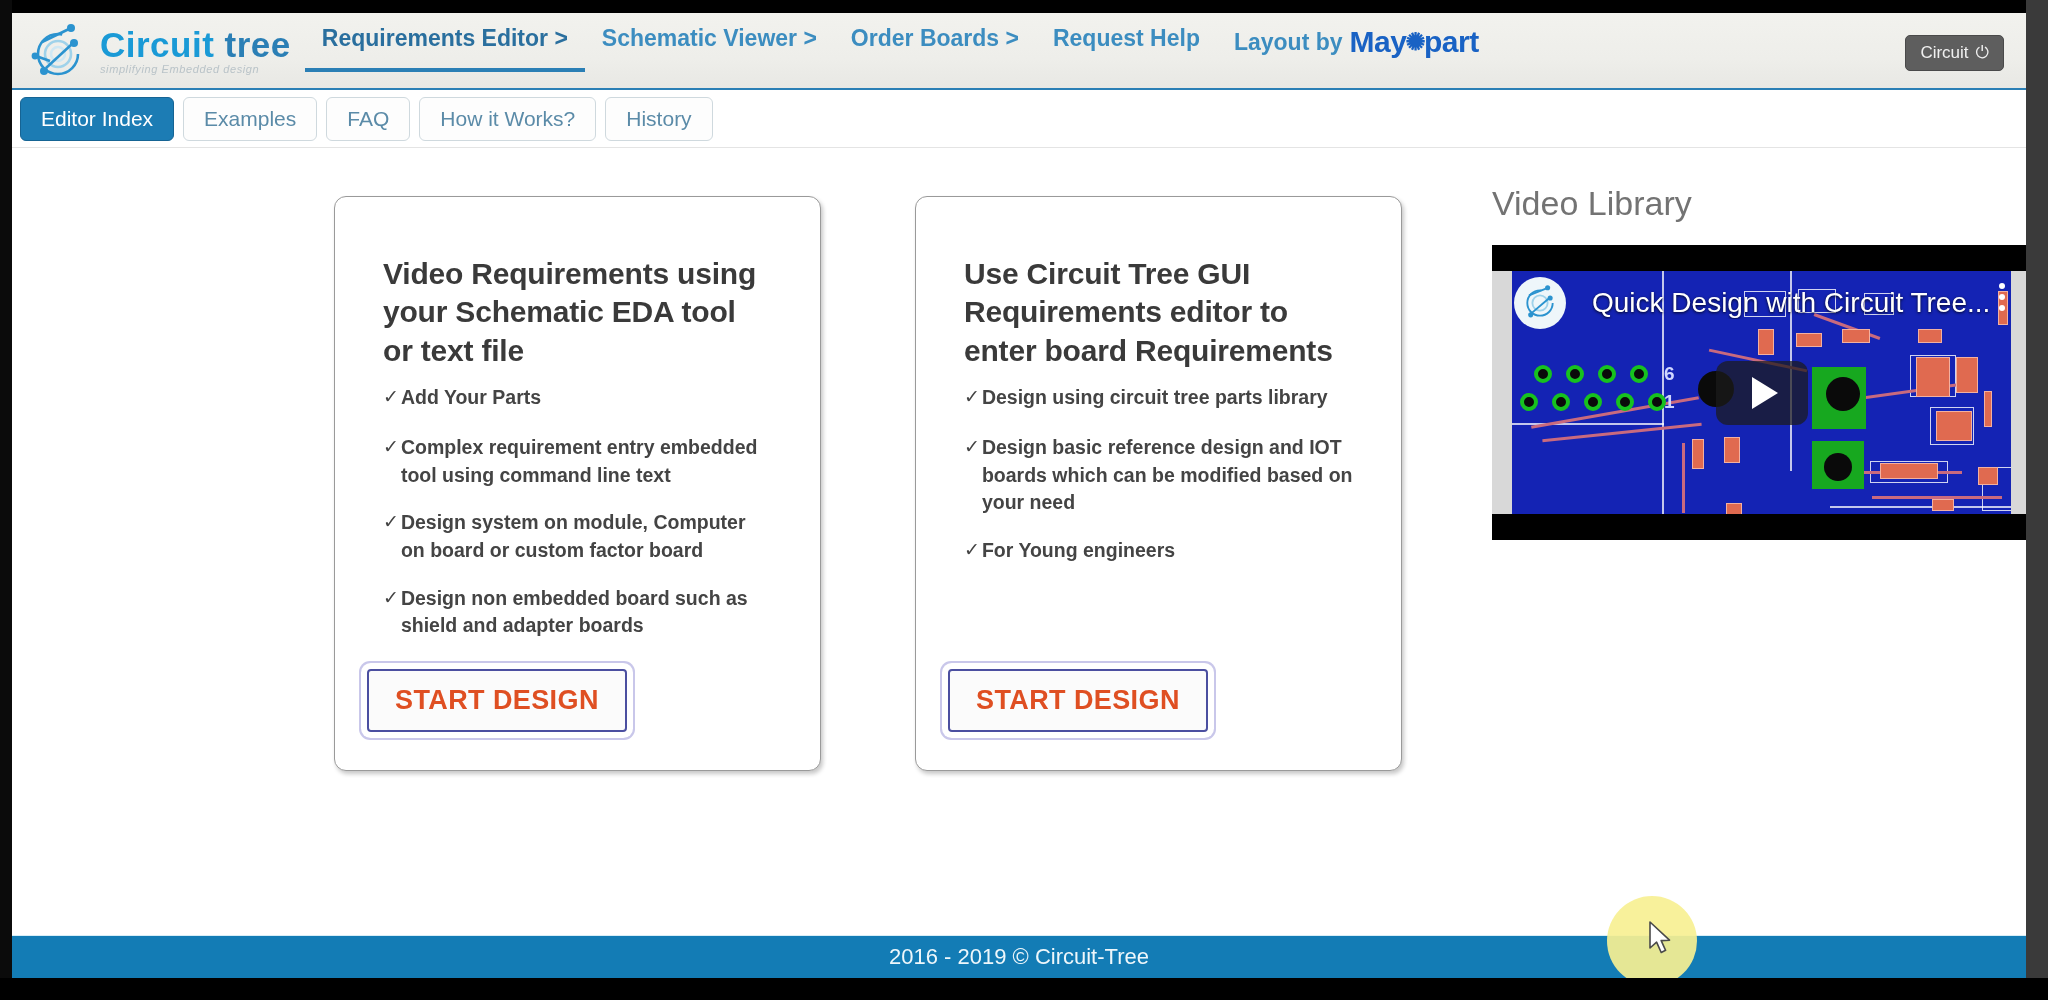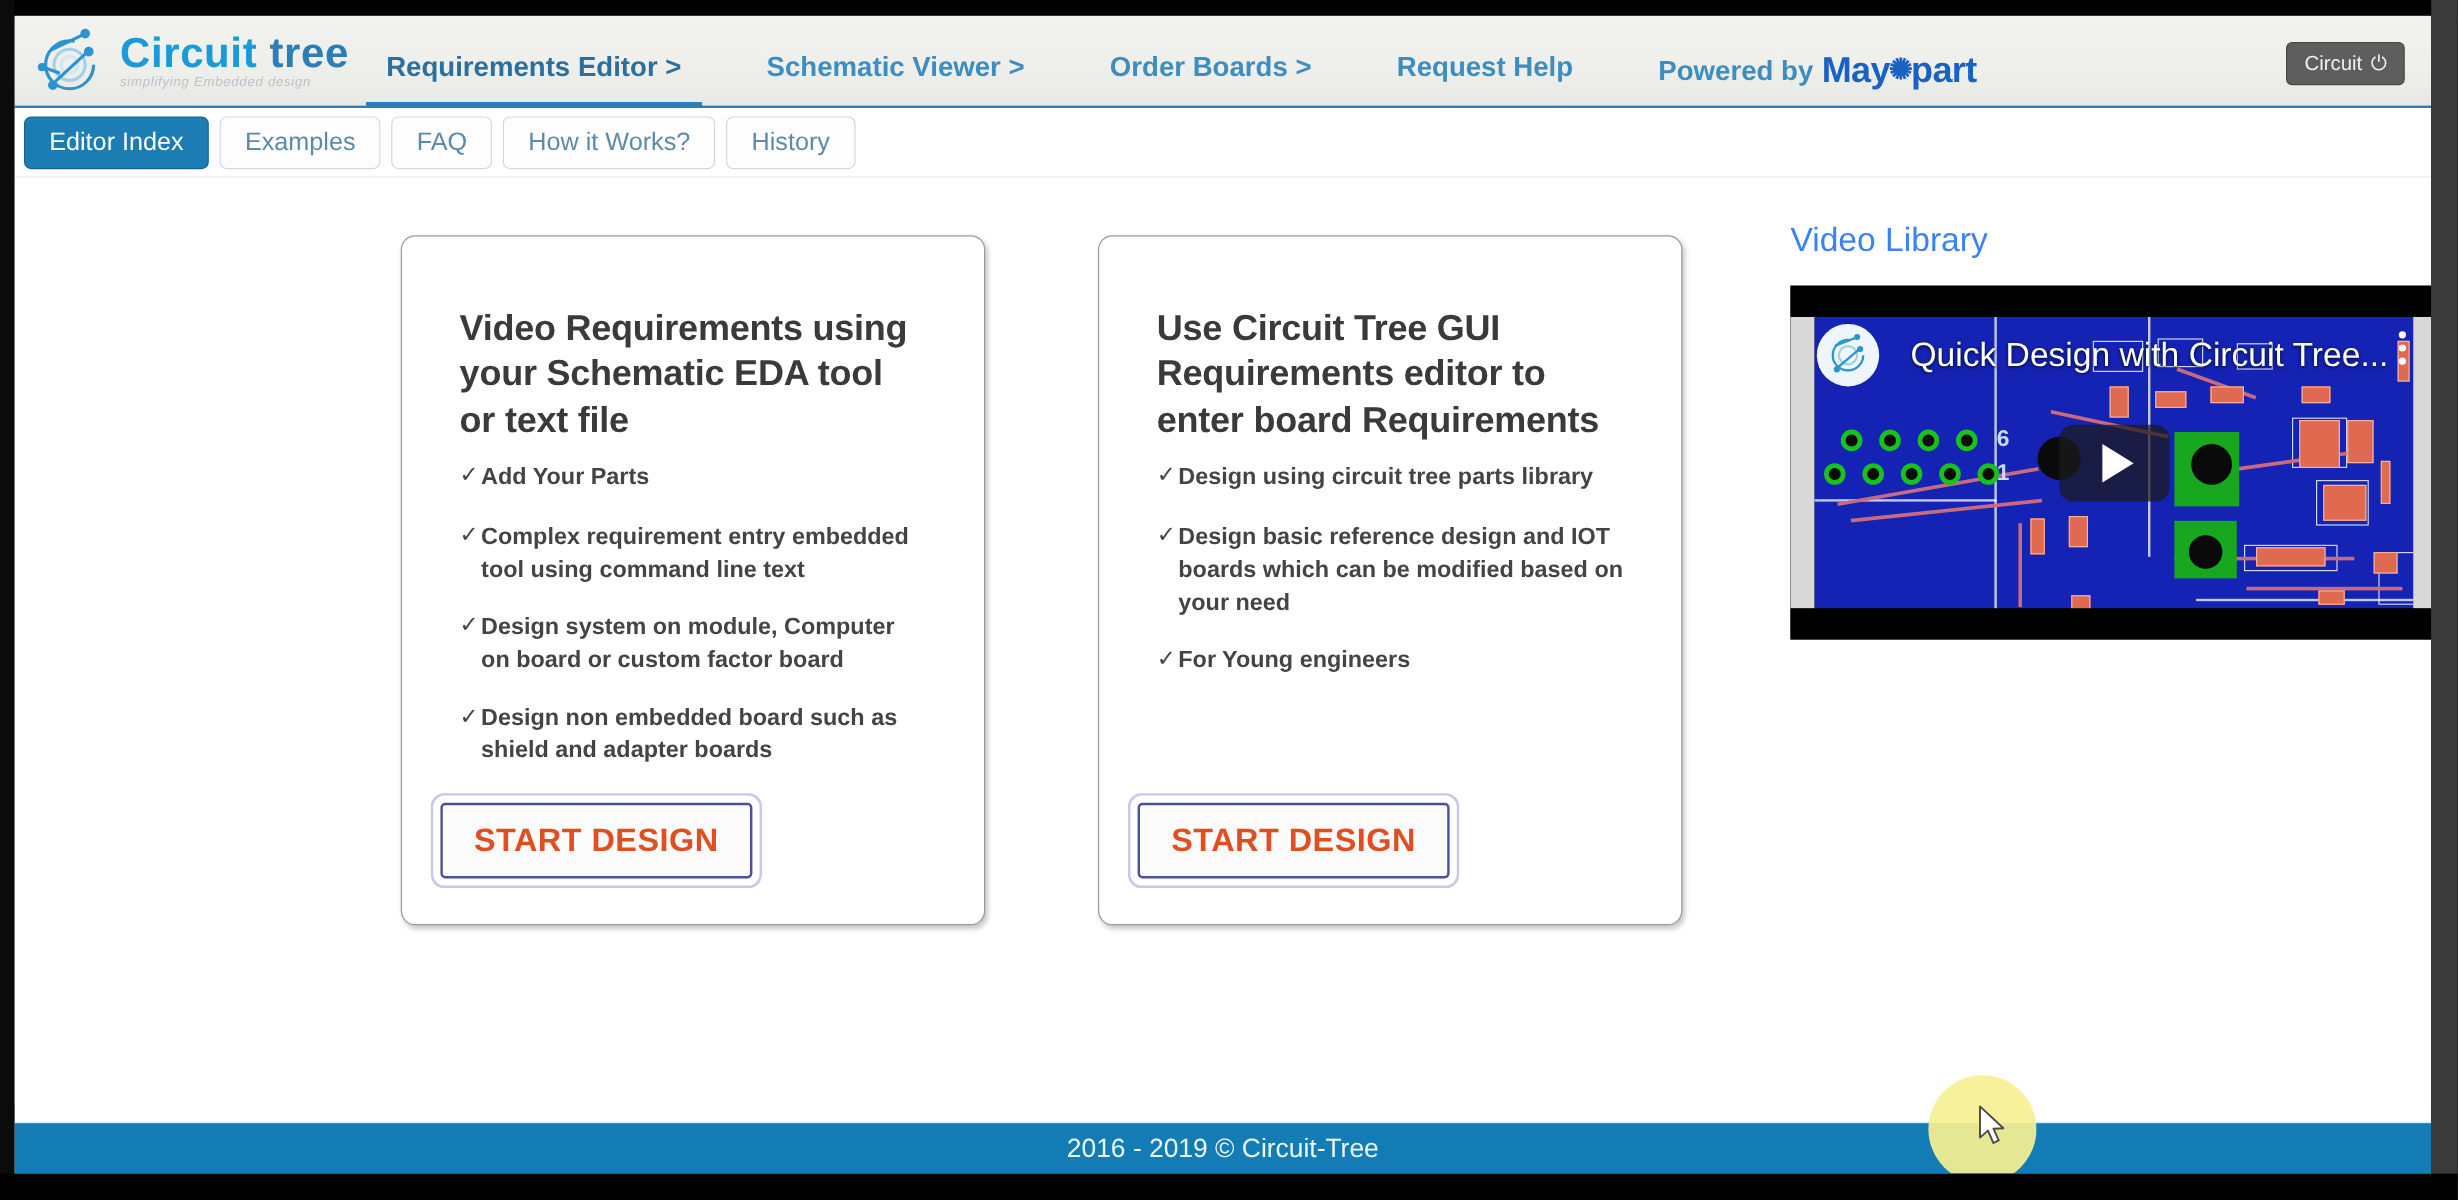--- a/index.html
+++ b/index.html
@@ -41,21 +41,21 @@
   .logo-text { margin-left:6px; line-height:1; }
   .logo-title {
     font-size:35px; font-weight:600; letter-spacing:.5px;
     color:#1a9ad6;
   }
   .logo-title .tree { color:#2b7fb5; }
   .logo-sub {
     font-size:11px; color:#b9c3c8; letter-spacing:.6px; margin-top:2px;
     font-style:italic;
   }
-  .navlinks { display:flex; align-items:flex-end; height:77px; margin-left:14px;gap:37px; }
+  .navlinks { display:flex; height:77px; margin-left:14px; }
   .navlink {
     font-size:23px; font-weight:bold; color:#3c8dc0;
     padding:0 17px; height:60px; line-height:52px;
     white-space:nowrap; cursor:pointer;
   }
   .navlink.active { color:#2a6f9e; border-bottom:4px solid #2b7fb5; }
   .octo {
     font-size:23px; font-weight:bold; color:#3c8dc0;
     padding:0 17px; height:60px; line-height:52px; white-space:nowrap;
     display:flex; align-items:center; gap:7px; cursor:pointer;
@@ -130,21 +130,21 @@
     cursor:pointer;
   }
   .btn-start-label {
     font-size:27px; font-weight:bold; color:#df4f22;
     letter-spacing:.4px; white-space:nowrap;
   }
 
   
   .video-section { position:absolute; left:1480px; top:36px; width:540px; }
   .video-heading {
-    font-size:28px; color:#3b82f6; font-weight:normal; margin-bottom:22px;
+    font-size:34px; color:#737373; font-weight:normal; margin-bottom:22px;
   }
   .video-player {
     position:relative;
     width:539px; height:295px;
     background:#000; overflow:hidden;
   }
   .vid-band-top, .vid-band-bottom {
     position:absolute; left:0; width:100%; height:26px; background:#000; z-index:5;
   }
   .vid-band-top { top:0; }
@@ -247,21 +247,21 @@
           <div class="logo-sub">simplifying Embedded design</div>
         </span>
       </div>
 
       <div class="navlinks">
         <div class="navlink active">Requirements Editor &gt;</div>
         <div class="navlink">Schematic Viewer &gt;</div>
         <div class="navlink">Order Boards &gt;</div>
         <div class="navlink">Request Help</div>
         <div class="octo">
-          <span>Powered by</span>
+          <span>Layout by</span>
           <span class="brand">
             <span>May</span>
               <span class="gear">✺</span>
               <span>part</span>
           </span>
         </div>
       </div>
 
       <div class="account-btn">
         <span>Circuit</span>

